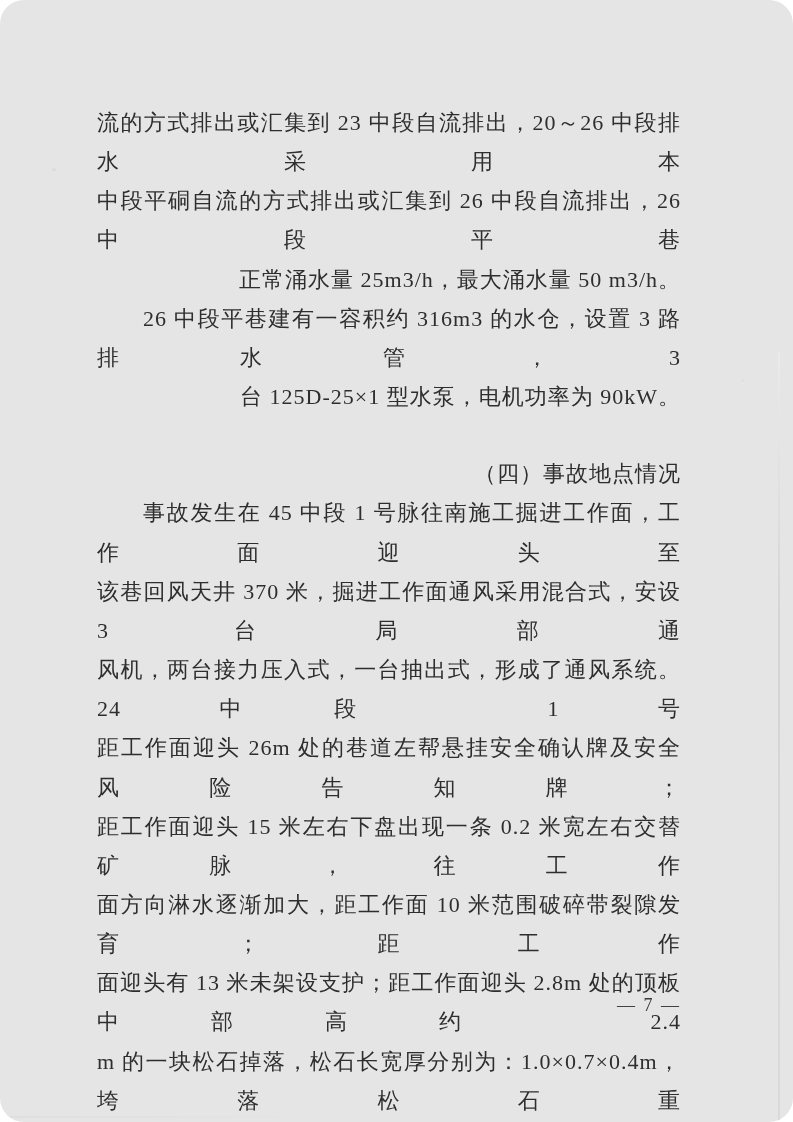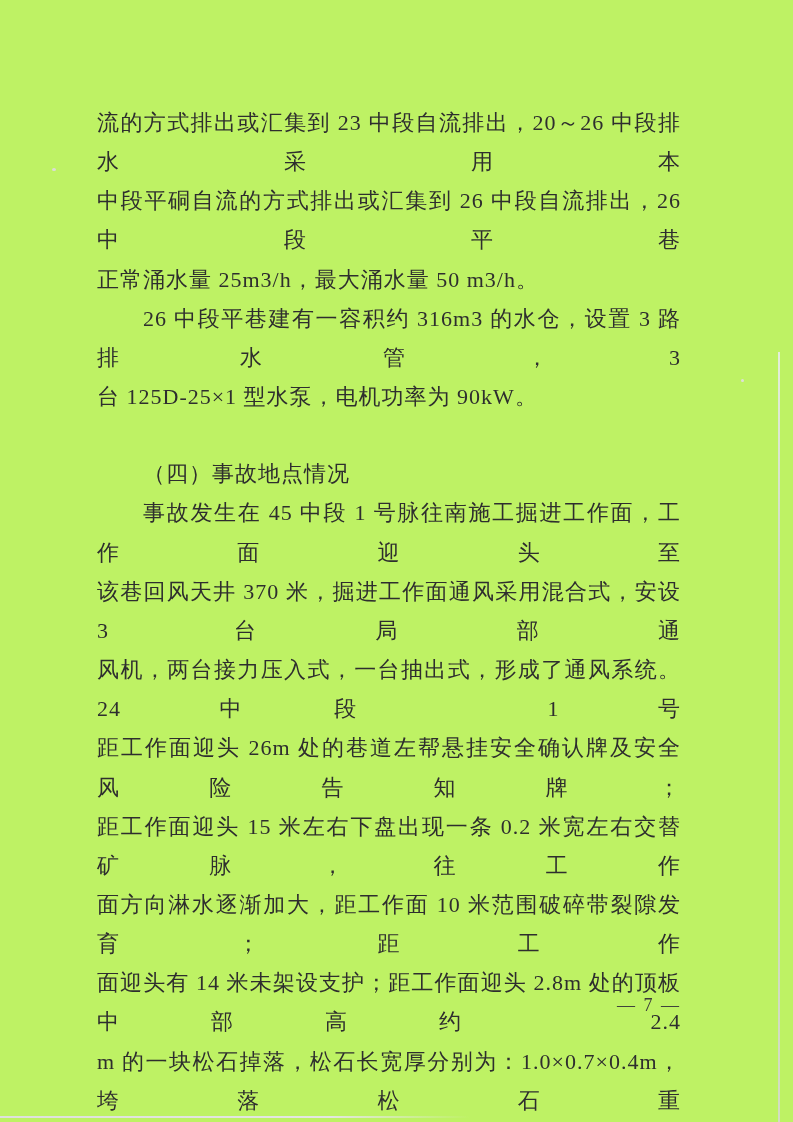--- a/index.html
+++ b/index.html
@@ -4,35 +4,36 @@
 <style>
   html, body {
     margin: 0;
     padding: 0;
     background: #ffffff;
   }
   .page {
     position: relative;
     width: 793px;
     height: 1122px;
-    background: #bef264;
+    background: #e5e5e5;
     overflow: hidden;
     font-family: "Liberation Serif", "DejaVu Serif", serif;
     color: #2e2e2e;
+    border-radius: 24px;
   }
   .text-block {
     position: absolute;
     left: 97px;
     top: 103px;
     width: 584px;
     font-size: 22px;
     line-height: 39.15px;
     letter-spacing: 1px;
   }
-  .line { min-height: 39.15px; }
+  .line { min-height: 39.15px; text-align: right; }
   .stretch {
     text-align: justify;
     text-align-last: justify;
   }
   .indent { text-indent: 46px; }
   .kai { font-weight: normal; margin-top: 38px; }
   .page-number {
     position: absolute;
     top: 995px;
     left: 97px;
@@ -90,21 +91,21 @@
     <div class="line">正常涌水量 25m3/h，最大涌水量 50 m3/h。</div>
     <div class="line indent stretch">26 中段平巷建有一容积约 316m3 的水仓，设置 3 路排水管，3</div>
     <div class="line">台 125D-25×1 型水泵，电机功率为 90kW。</div>
     <div class="line indent kai">（四）事故地点情况</div>
     <div class="line indent stretch">事故发生在 45 中段 1 号脉往南施工掘进工作面，工作面迎头至</div>
     <div class="line stretch">该巷回风天井 370 米，掘进工作面通风采用混合式，安设 3 台局部通</div>
     <div class="line stretch">风机，两台接力压入式，一台抽出式，形成了通风系统。24 中段 1 号</div>
     <div class="line stretch">距工作面迎头 26m 处的巷道左帮悬挂安全确认牌及安全风险告知牌；</div>
     <div class="line stretch">距工作面迎头 15 米左右下盘出现一条 0.2 米宽左右交替矿脉，往工作</div>
     <div class="line stretch">面方向淋水逐渐加大，距工作面 10 米范围破碎带裂隙发育；距工作</div>
-    <div class="line stretch">面迎头有 14 米未架设支护；距工作面迎头 2.8m 处的顶板中部高约 2.4</div>
+    <div class="line stretch">面迎头有 13 米未架设支护；距工作面迎头 2.8m 处的顶板中部高约 2.4</div>
     <div class="line stretch">m 的一块松石掉落，松石长宽厚分别为：1.0×0.7×0.4m，垮落松石重</div>
 
   </div>
 
   <div class="page-number">— 7 —</div>
 
   <div class="scan-edge-right"></div>
   <div class="scan-edge-bottom"></div>
   <div class="speck-1"></div>
   <div class="speck-2"></div>

